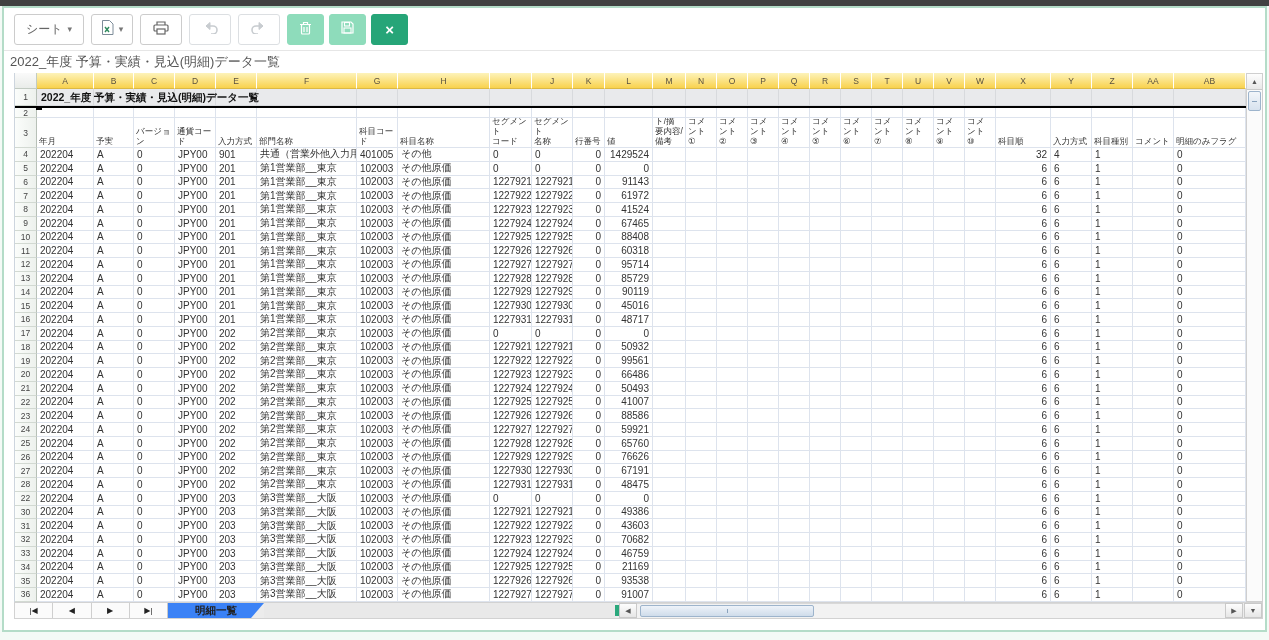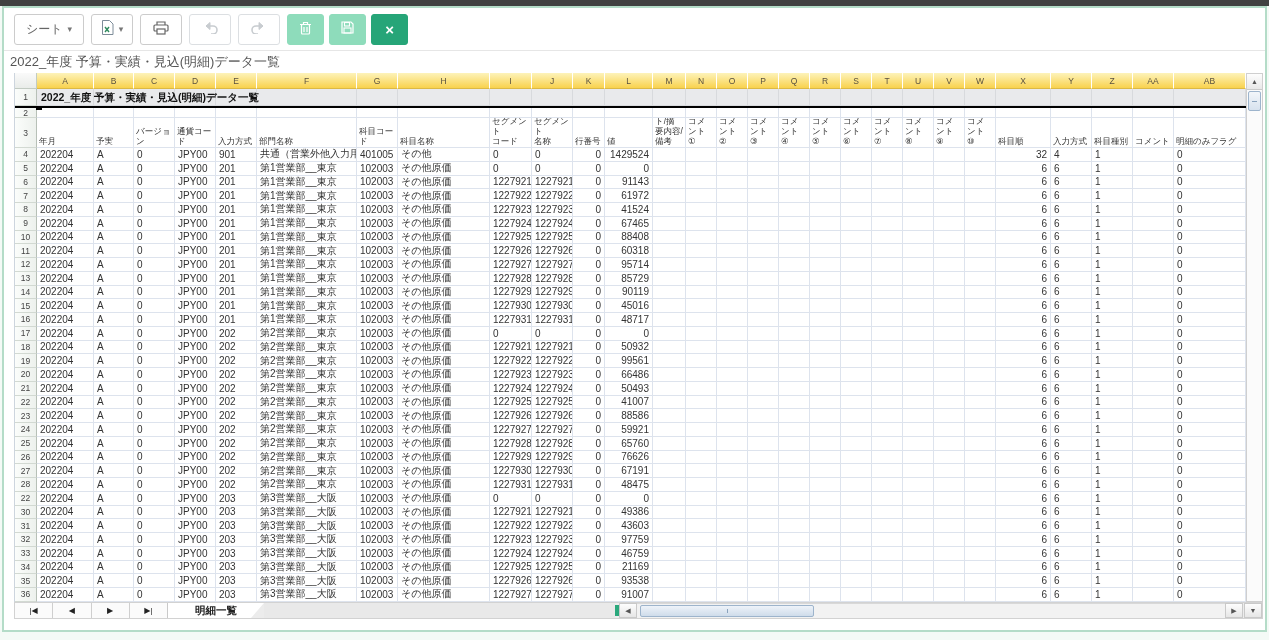--- a/index.html
+++ b/index.html
@@ -66,21 +66,21 @@
   .vthumb{height:18px;margin:1px 1px;background:linear-gradient(#f2f6fa,#d7e2ee);
     border:1px solid #9db4cc;border-radius:2px;position:relative;cursor:pointer;}
   .vthumb::after{content:"";position:absolute;left:3px;right:3px;top:50%;height:1px;background:#8aa3bd;}
   
   .bottombar{margin-left:10px;width:1249px;height:17px;box-sizing:border-box;background:#ececec;
     border:1px solid #d2d2d2;display:flex;align-items:stretch;}
   .navbox{width:152px;flex:none;display:flex;background:#f7f7f7;border-right:1px solid #c9c9c9;}
   .navbtn{flex:1;border-right:1px solid #cfcfcf;display:flex;align-items:center;justify-content:center;
     font-size:8px;color:#222;cursor:pointer;background:#fbfbfb;}
   .navbtn:last-child{border-right:none;}
-  .sheettab{width:96px;flex:none;background:#ffffff;color:#222;font-size:10.5px;font-weight:bold;
+  .sheettab{width:96px;flex:none;background:#3b82f6;color:#222;font-size:10.5px;font-weight:bold;
     display:flex;align-items:center;justify-content:center;cursor:pointer;
     clip-path:polygon(0 0,100% 0,calc(100% - 13px) 100%,0 100%);}
   .tabstrip{flex:1;background:#e9e9e9;}
   .splitter{width:4px;flex:none;background:#2aa87c;margin:2px 0;cursor:col-resize;}
   .hbtn{width:18px;flex:none;background:linear-gradient(#fdfdfd,#e6e6e6);border:1px solid #c9c9c9;
     display:flex;align-items:center;justify-content:center;font-size:7px;color:#555;cursor:pointer;box-sizing:border-box;}
   .htrack{width:588px;flex:none;background:#f2f2f2;border-top:1px solid #d8d8d8;position:relative;}
   .hthumb{position:absolute;left:3px;top:1px;bottom:1px;width:172px;
     background:linear-gradient(#eef3f9,#cfdcea);border:1px solid #9db4cc;border-radius:2px;cursor:pointer;}
   .hthumb::after{content:"";position:absolute;top:3px;bottom:3px;left:50%;width:1px;background:#8aa3bd;}
@@ -1171,21 +1171,21 @@
           <div class="cell" style="width: 40px;">A</div>
           <div class="cell" style="width: 41px;">0</div>
           <div class="cell" style="width: 41px;">JPY00</div>
           <div class="cell" style="width: 41px;">203</div>
           <div class="cell" style="width: 100px;">第3営業部__大阪</div>
           <div class="cell" style="width: 41px;">102003</div>
           <div class="cell" style="width: 92px;">その他原価</div>
           <div class="cell" style="width: 42px;">1227923</div>
           <div class="cell" style="width: 41px;">1227923</div>
           <div class="cell right" style="width: 32px;">0</div>
-          <div class="cell right" style="width: 48px;">97759</div>
+          <div class="cell right" style="width: 48px;">70682</div>
           <div class="cell" style="width: 33px;"></div>
           <div class="cell" style="width: 31px;"></div>
           <div class="cell" style="width: 31px;"></div>
           <div class="cell" style="width: 31px;"></div>
           <div class="cell" style="width: 31px;"></div>
           <div class="cell" style="width: 31px;"></div>
           <div class="cell" style="width: 31px;"></div>
           <div class="cell" style="width: 31px;"></div>
           <div class="cell" style="width: 31px;"></div>
           <div class="cell" style="width: 31px;"></div>

